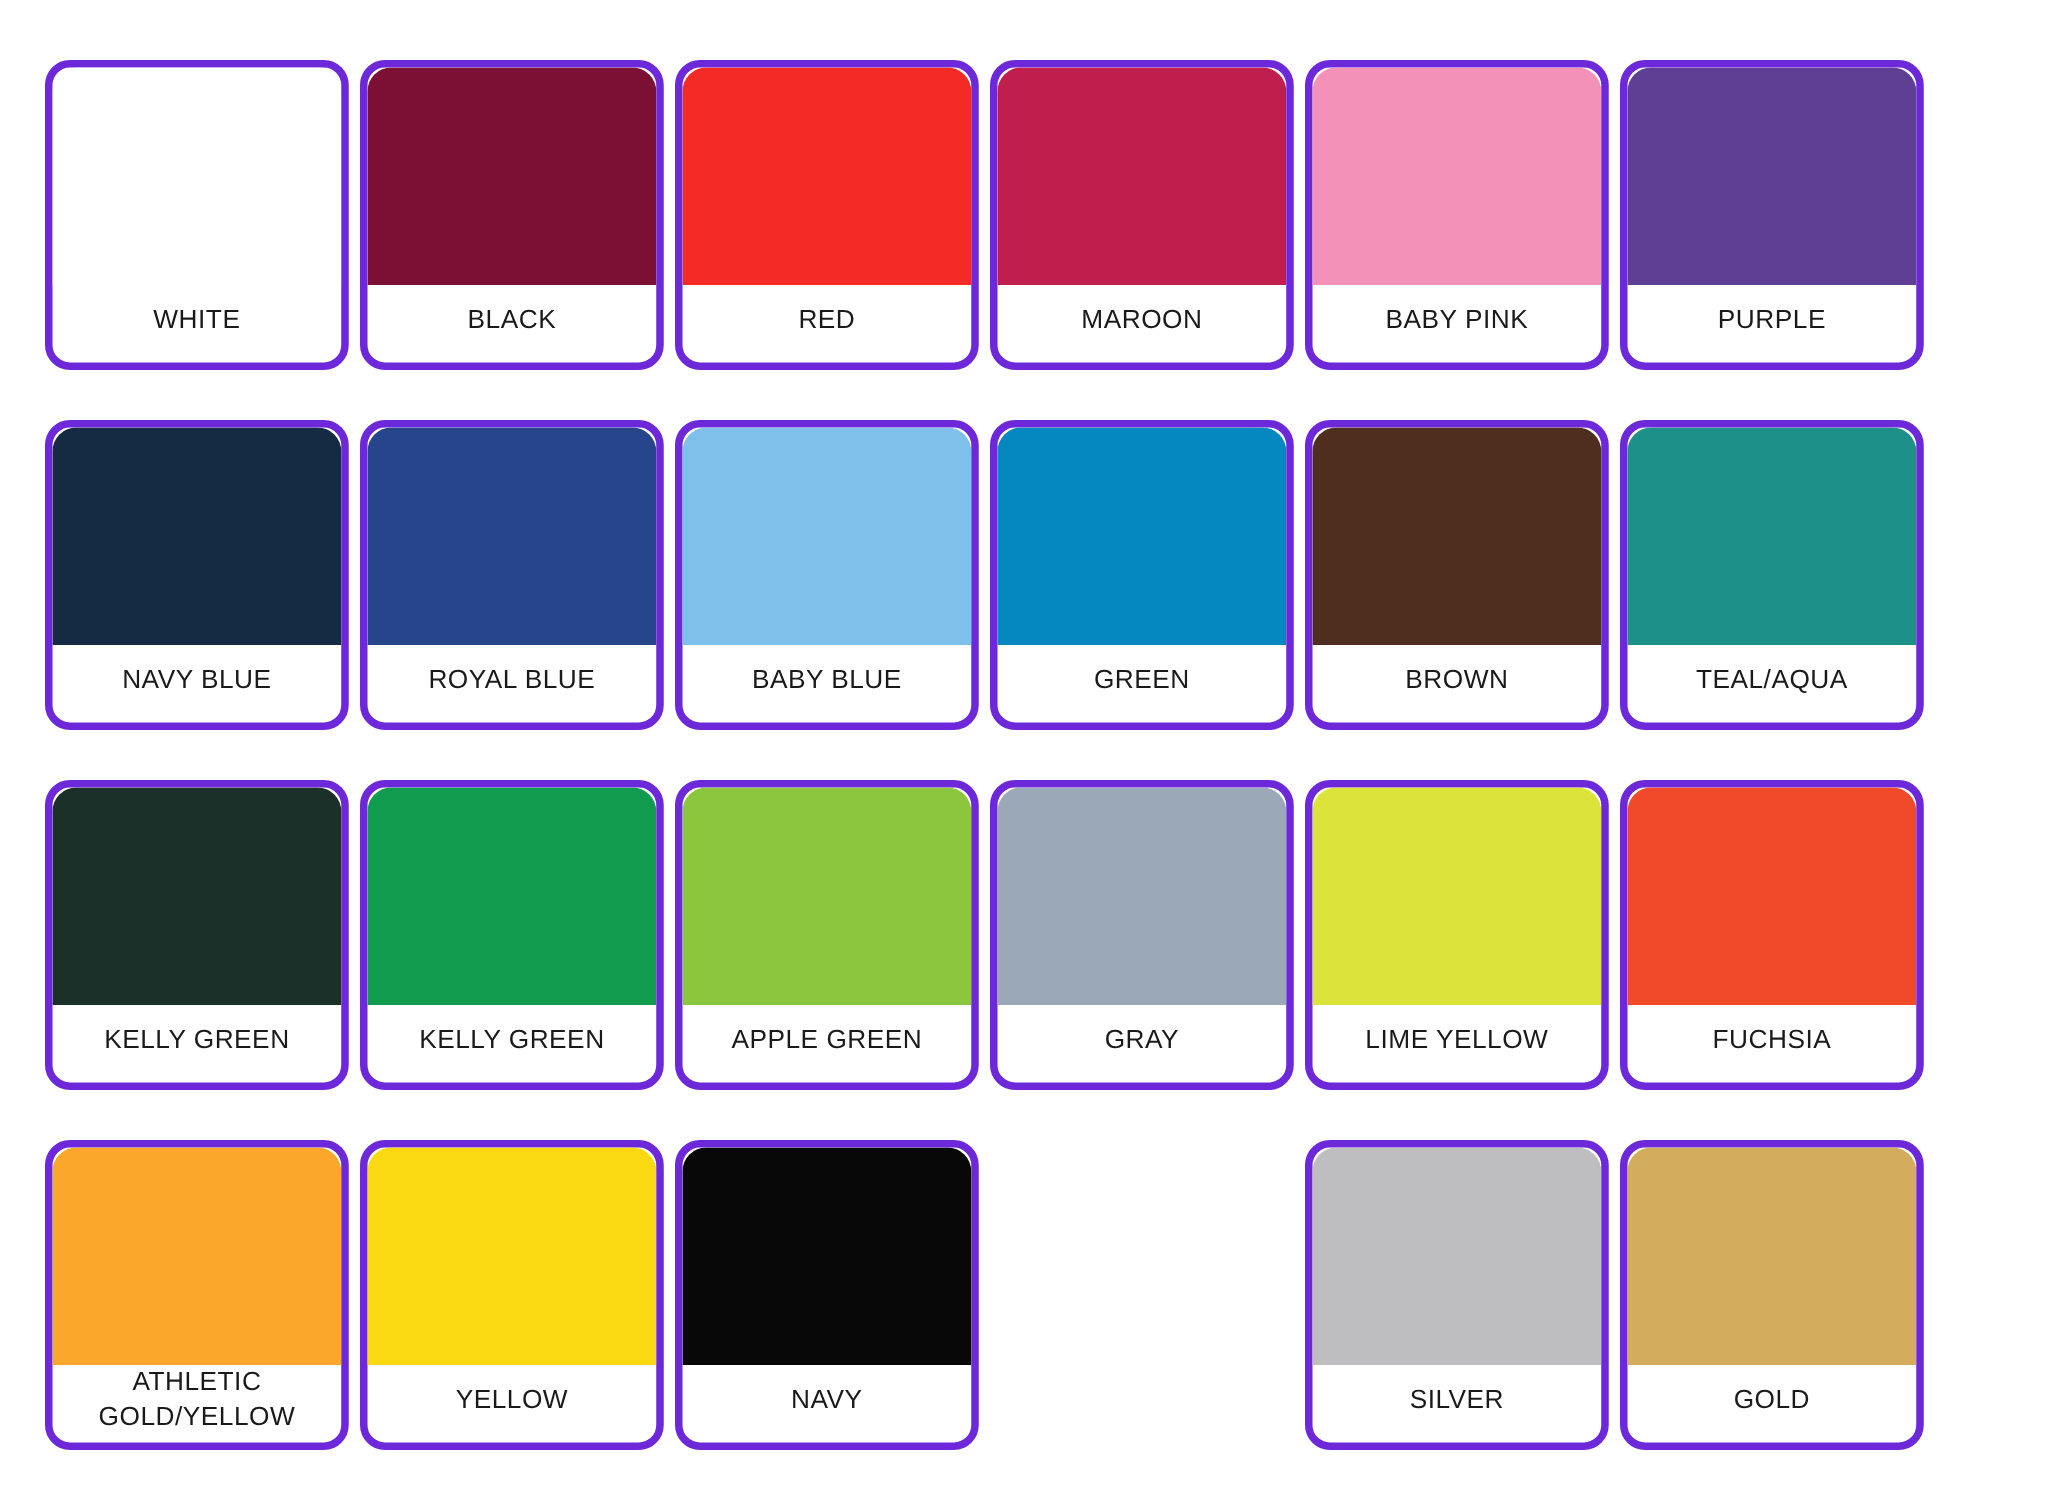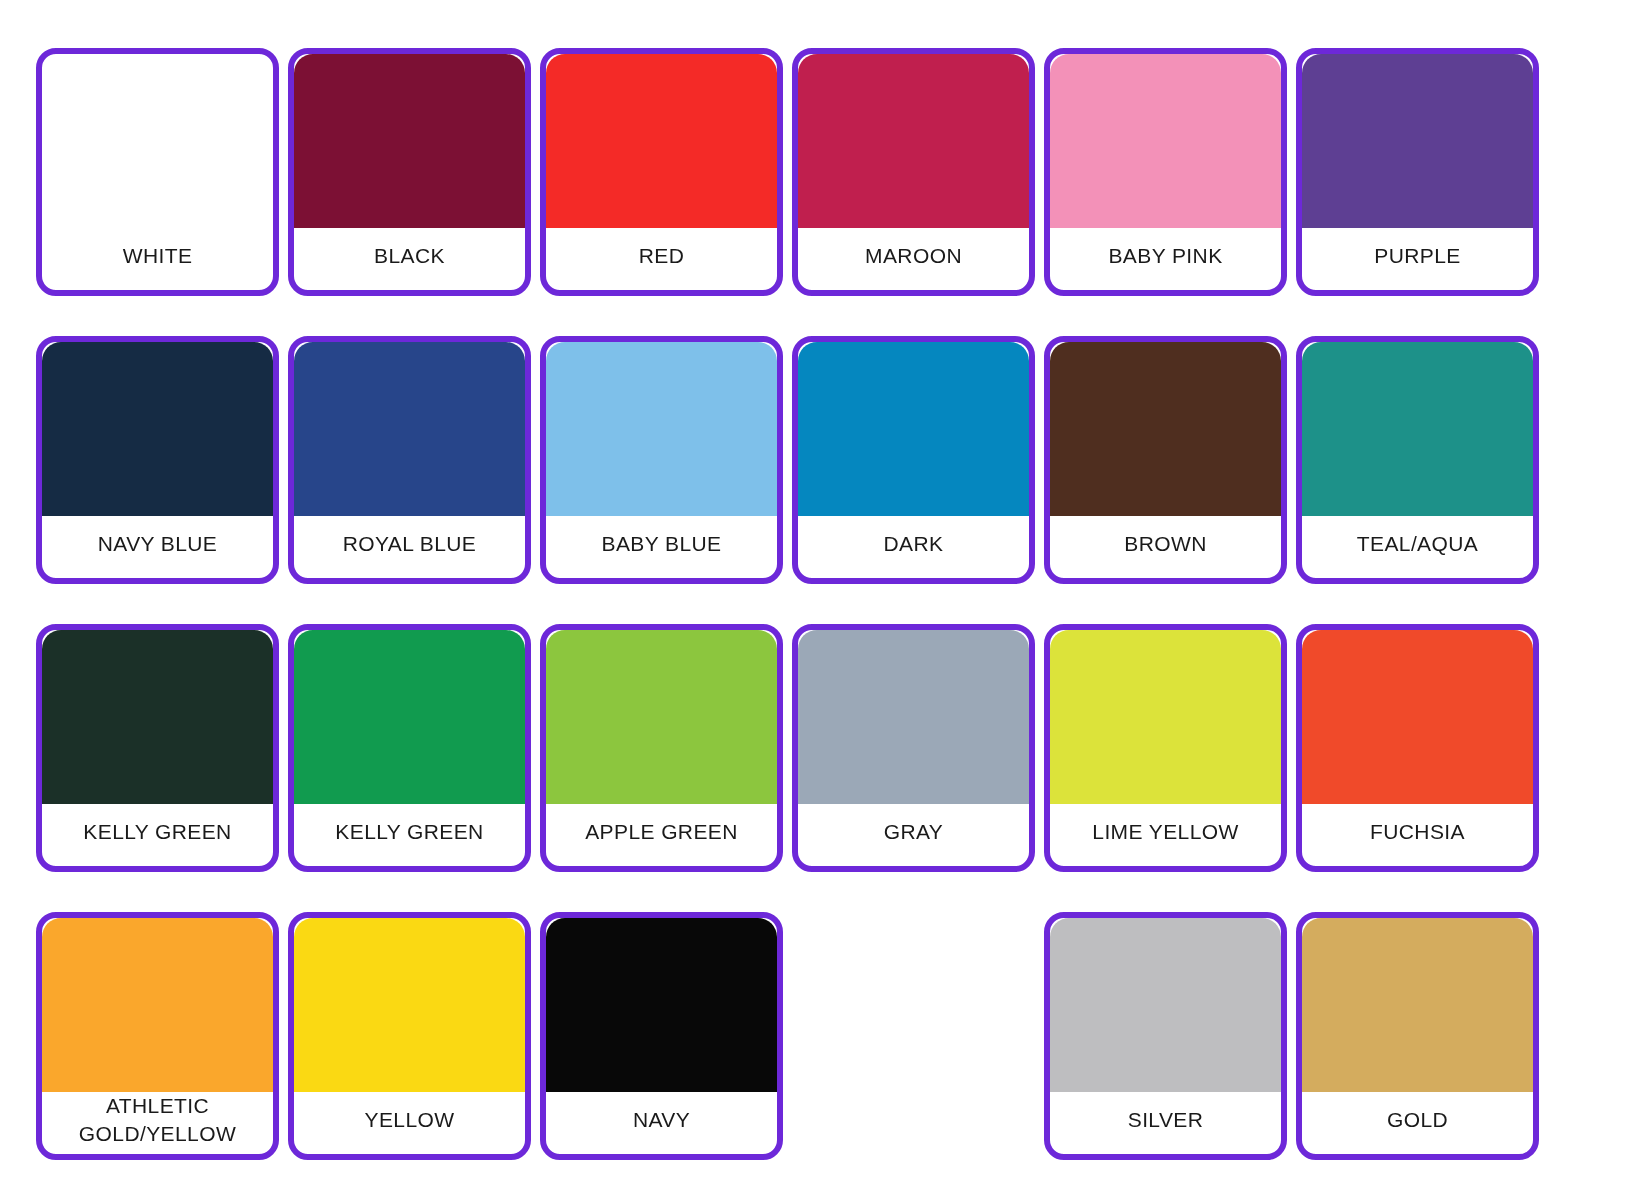--- a/index.html
+++ b/index.html
@@ -117,21 +117,21 @@
       <div class="swatch-card">
         <div class="swatch-color" style="background: rgb(39, 69, 138);"></div>
         <div class="swatch-label">ROYAL BLUE</div>
       </div>
       <div class="swatch-card">
         <div class="swatch-color" style="background: rgb(126, 192, 234);"></div>
         <div class="swatch-label">BABY BLUE</div>
       </div>
       <div class="swatch-card">
         <div class="swatch-color" style="background: rgb(5, 135, 191);"></div>
-        <div class="swatch-label">DARK</div>
+        <div class="swatch-label">GREEN</div>
       </div>
       <div class="swatch-card">
         <div class="swatch-color" style="background: rgb(79, 46, 31);"></div>
         <div class="swatch-label">BROWN</div>
       </div>
       <div class="swatch-card">
         <div class="swatch-color" style="background: rgb(29, 145, 137);"></div>
         <div class="swatch-label">TEAL/AQUA</div>
       </div>
       <div class="swatch-card">

